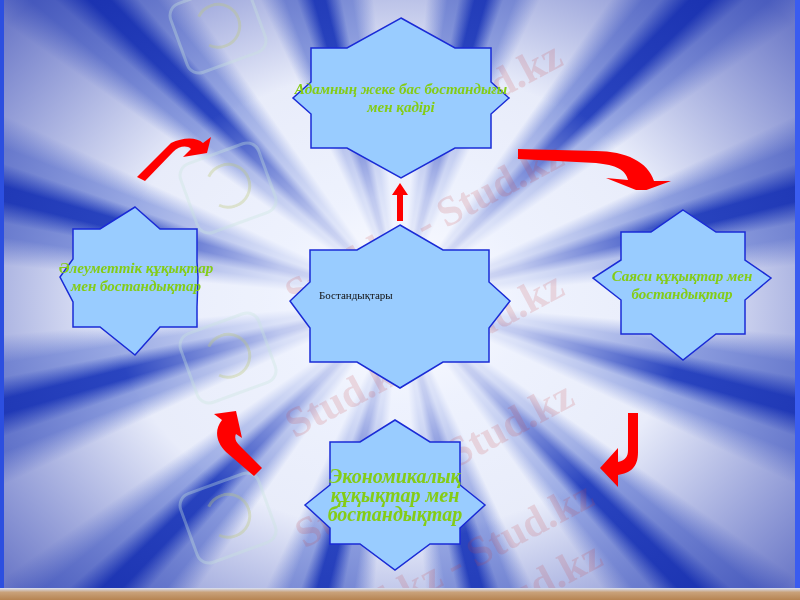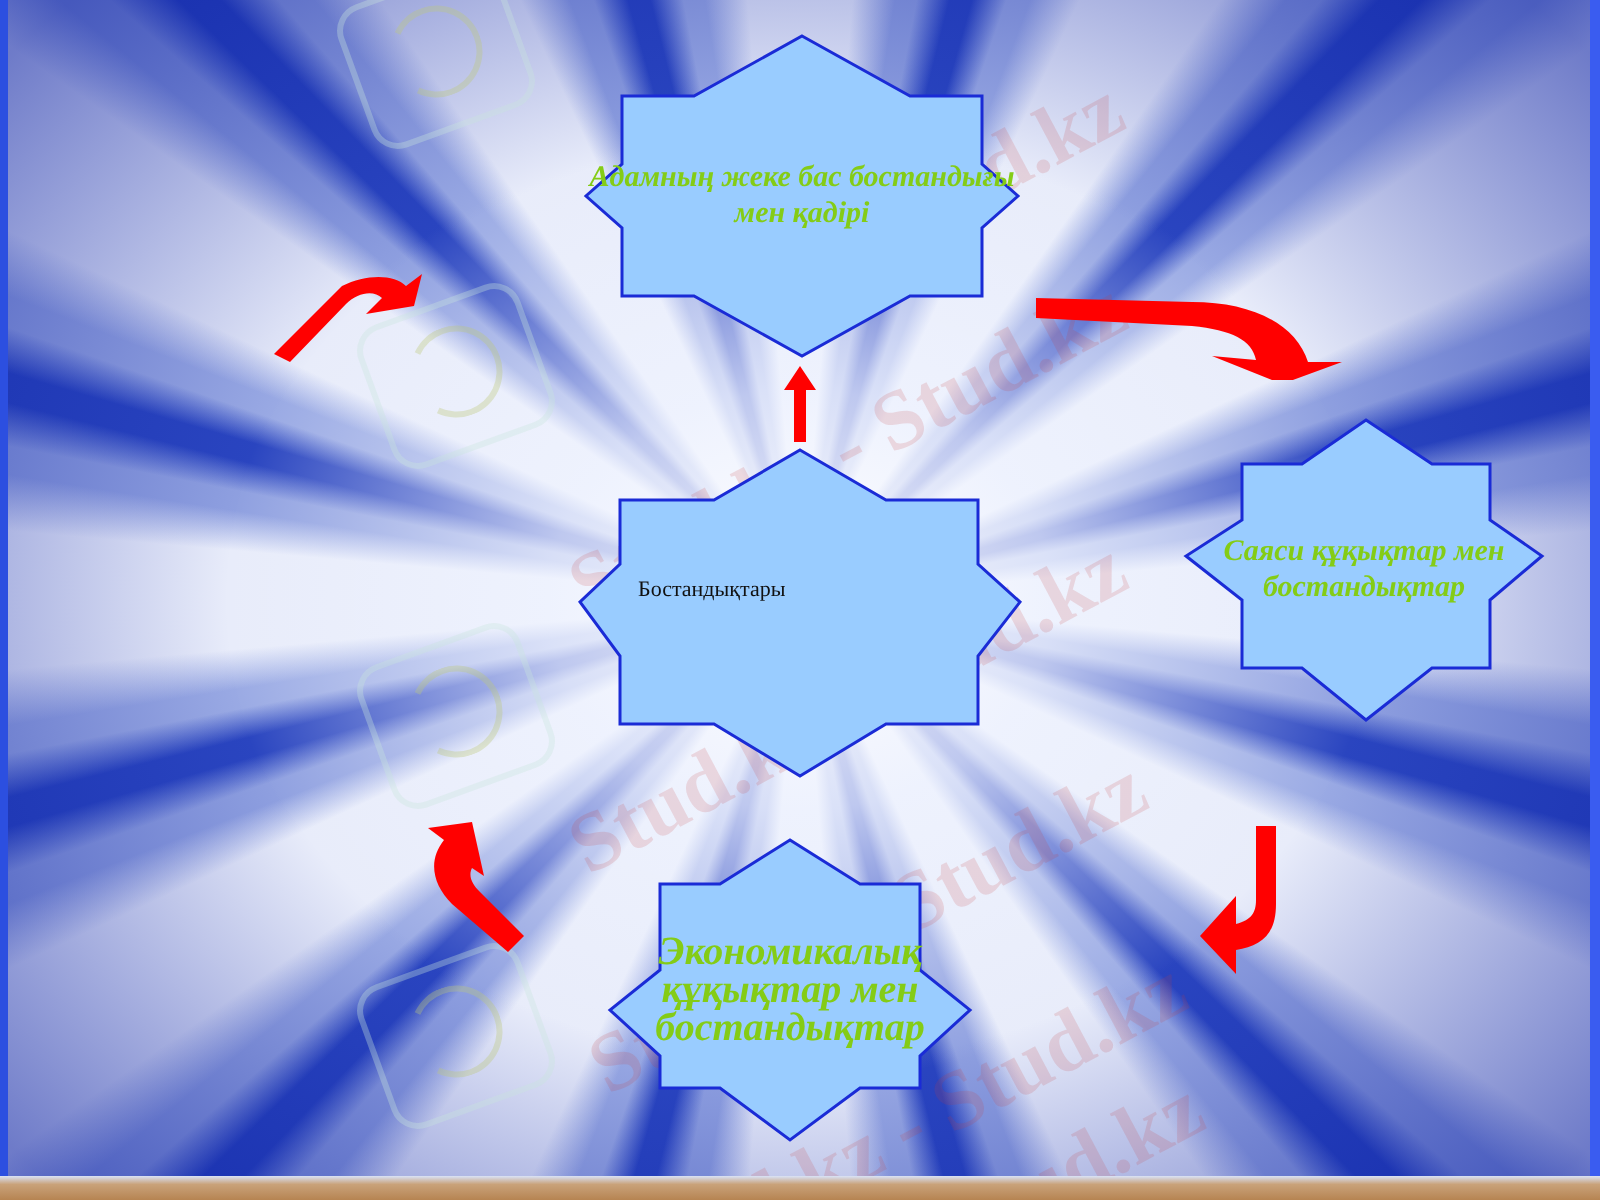--- a/index.html
+++ b/index.html
@@ -47,20 +47,26 @@
   <div class="watermark" style="left:300px; top:540px;">Stud.kz - Stud.kz</div>
   <div class="watermark" style="left:470px; top:560px;">Stud.kz</div>
 
   <div class="star" style="left:293px; top:18px; width:216px; height:160px;">
     <svg width="216" height="160">
       <polygon points="108,0 162,30 198,30 198,64 216,80 198,96 198,130 162,130 108,160 54,130 18,130 18,96 0,80 18,64 18,30 54,30" fill="#99ccff" stroke="#1a2bd6" stroke-width="1.5"></polygon>
     </svg>
     <div class="star-label" style="width:216px; height:160px;">Адамның жеке бас бостандығы мен қадірі</div>
   </div>
 
+  <div class="star" style="left:60px; top:207px; width:138px; height:148px;">
+    <svg width="138" height="148">
+      <polygon points="75,0 100,22 137,22 137,55 138,70 137,100 137,120 100,120 75,148 40,120 13,120 13,95 0,70 13,52 13,22 40,22" fill="#99ccff" stroke="#1a2bd6" stroke-width="1.5"></polygon>
+    </svg>
+    <div class="star-label" style="width:172px; height:140px; left:-10px;">Әлеуметтік құқықтар мен бостандықтар</div>
+  </div>
 
   <div class="star" style="left:593px; top:210px; width:178px; height:150px;text-decoration:underline;">
     <svg width="178" height="150">
       <polygon points="90,0 123,22 152,22 152,50 178,68 152,90 152,124 123,124 90,150 58,124 28,124 28,90 0,68 28,50 28,22 58,22" fill="#99ccff" stroke="#1a2bd6" stroke-width="1.5"></polygon>
     </svg>
     <div class="star-label" style="width:178px; height:150px;">Саяси құқықтар мен бостандықтар</div>
   </div>
 
   <div class="star" style="left:305px; top:420px; width:180px; height:150px;">
     <svg width="180" height="150">

